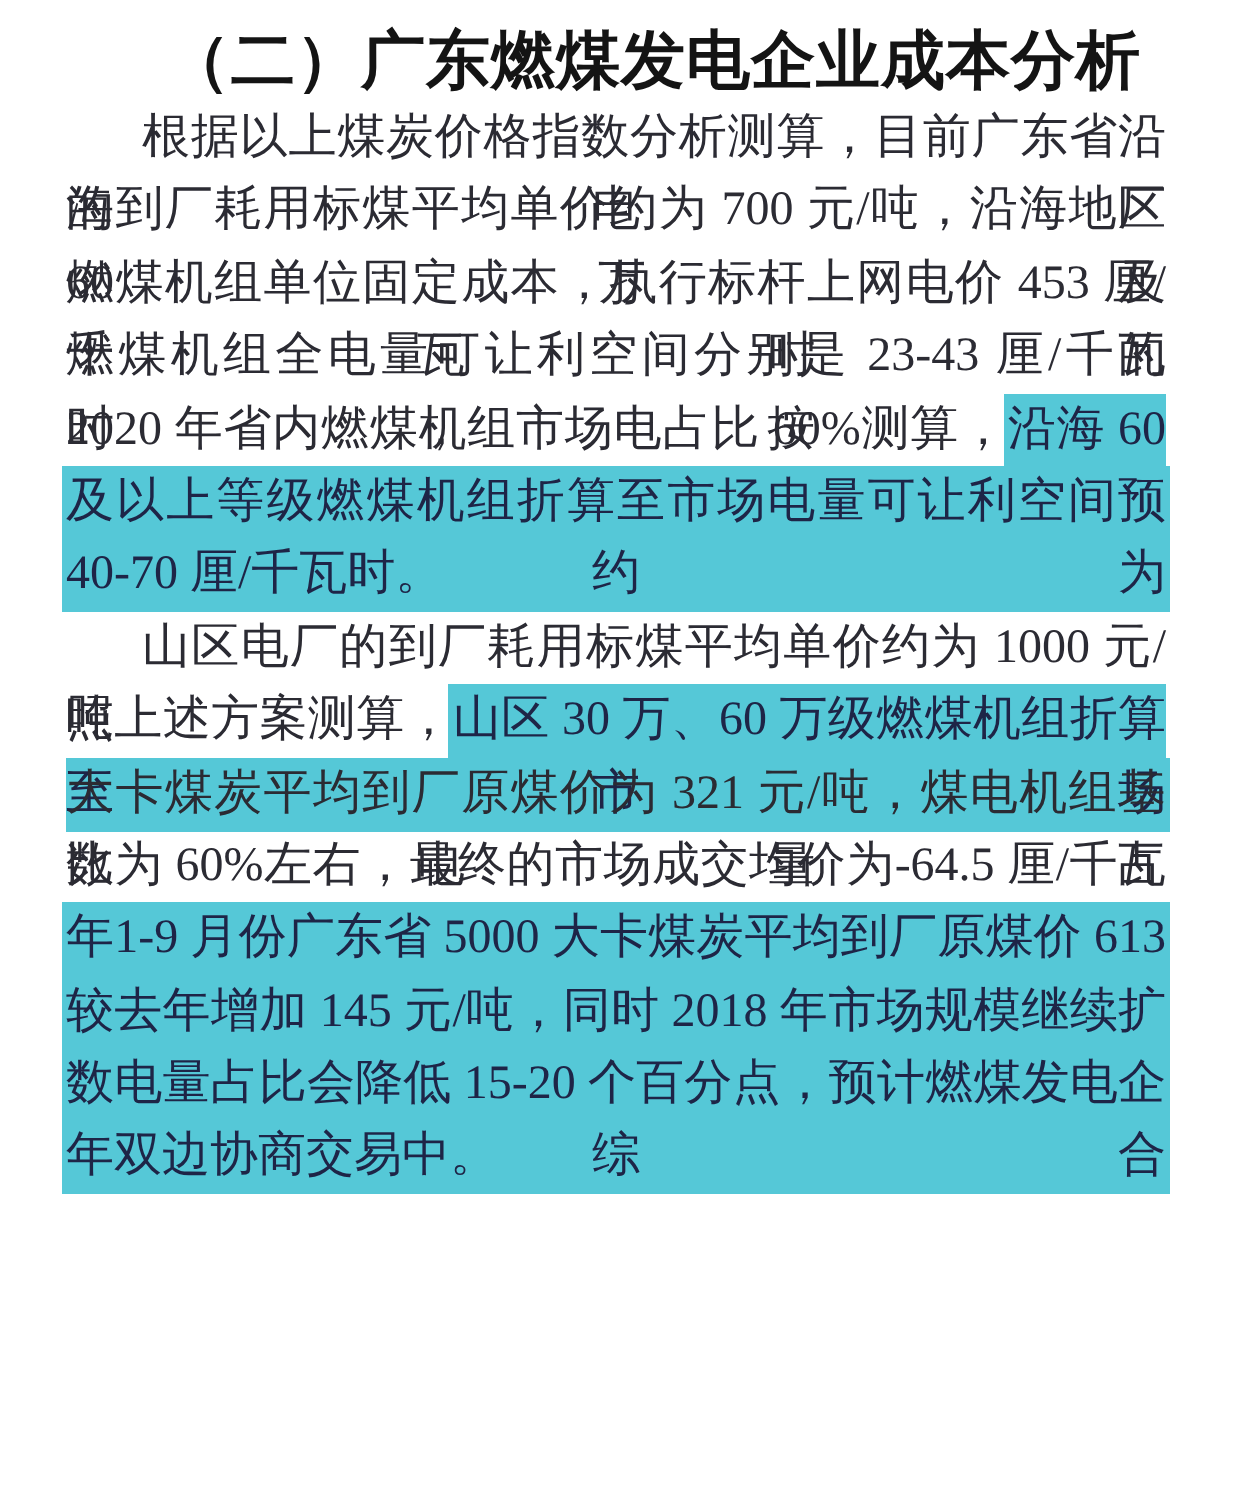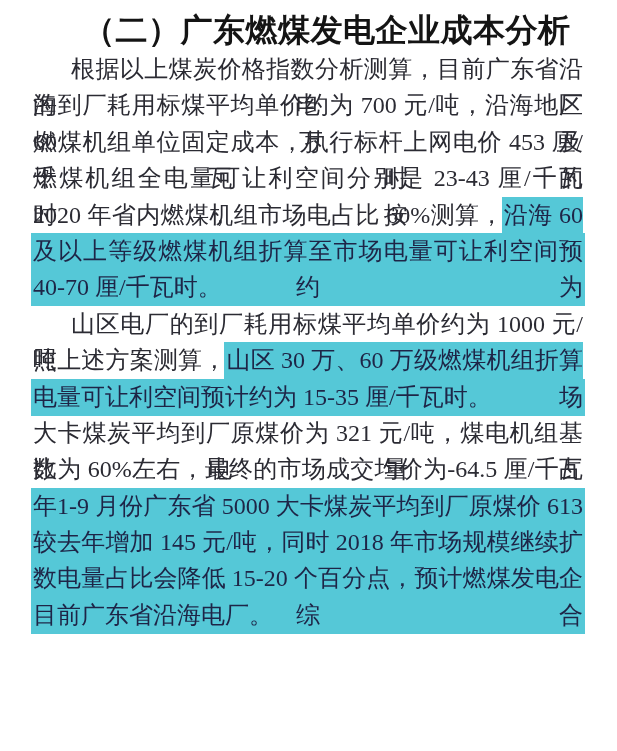--- a/index.html
+++ b/index.html
@@ -50,21 +50,20 @@
   <div class="lines">
       <div class="line indent"><span class="plain">根据以上煤炭价格指数分析测算，目前广东省沿海电厂</span></div>
       <div class="line"><span class="plain">的到厂耗用标煤平均单价约为 700 元/吨，沿海地区 60 万及</span></div>
       <div class="line"><span class="plain">燃煤机组单位固定成本，执行标杆上网电价 453 厘/千瓦时的</span></div>
       <div class="line"><span class="plain">燃煤机组全电量可让利空间分别是 23-43 厘/千瓦时，按照</span></div>
       <div class="line"><span class="plain">2020 年省内燃煤机组市场电占比 60%测算，</span><span class="hl">沿海 60 万千瓦</span></div>
       <div class="line"><span class="hl">及以上等级燃煤机组折算至市场电量可让利空间预计约为</span></div>
       <div class="line last"><span class="hl">40-70 厘/千瓦时。</span></div>
       <div class="line indent"><span class="plain">山区电厂的到厂耗用标煤平均单价约为 1000 元/吨，按</span></div>
       <div class="line"><span class="plain">照上述方案测算，</span><span class="hl">山区 30 万、60 万级燃煤机组折算至市场</span></div>
-      <div class="line last"><span class="hl">电量可让利空间预计约为 15-35 厘/千瓦时。</span></div>
       <div class="line"><span class="plain">大卡煤炭平均到厂原煤价为 321 元/吨，煤电机组基数电量占</span></div>
       <div class="line"><span class="plain">比为 60%左右，最终的市场成交均价为-64.5 厘/千瓦时。</span><span class="hl">2017</span></div>
       <div class="line"><span class="hl">年1-9 月份广东省 5000 大卡煤炭平均到厂原煤价 613 元/吨，</span></div>
       <div class="line"><span class="hl">较去年增加 145 元/吨，同时 2018 年市场规模继续扩大，基</span></div>
       <div class="line"><span class="hl">数电量占比会降低 15-20 个百分点，预计燃煤发电企业综合</span></div>
-      <div class="line last"><span class="hl">目前广东省沿海电厂。</span></div>
+      <div class="line last"><span class="hl">年双边协商交易中。</span></div>
     </div>
 </div>
 
 </body></html>

